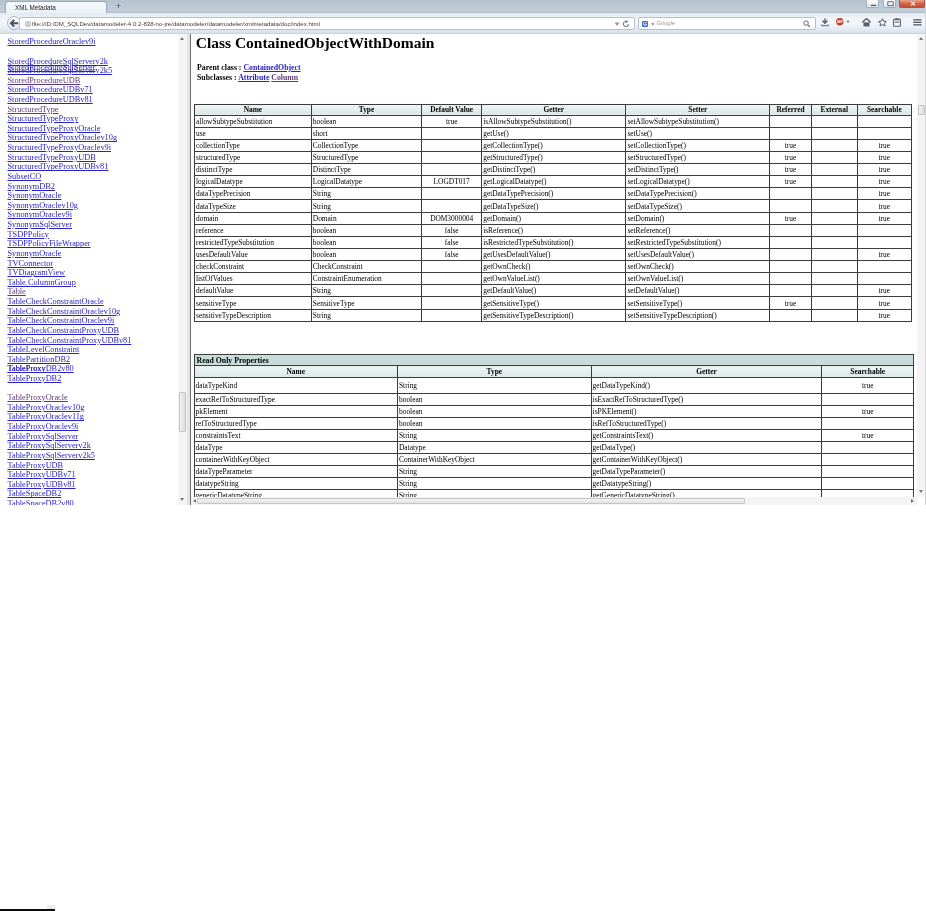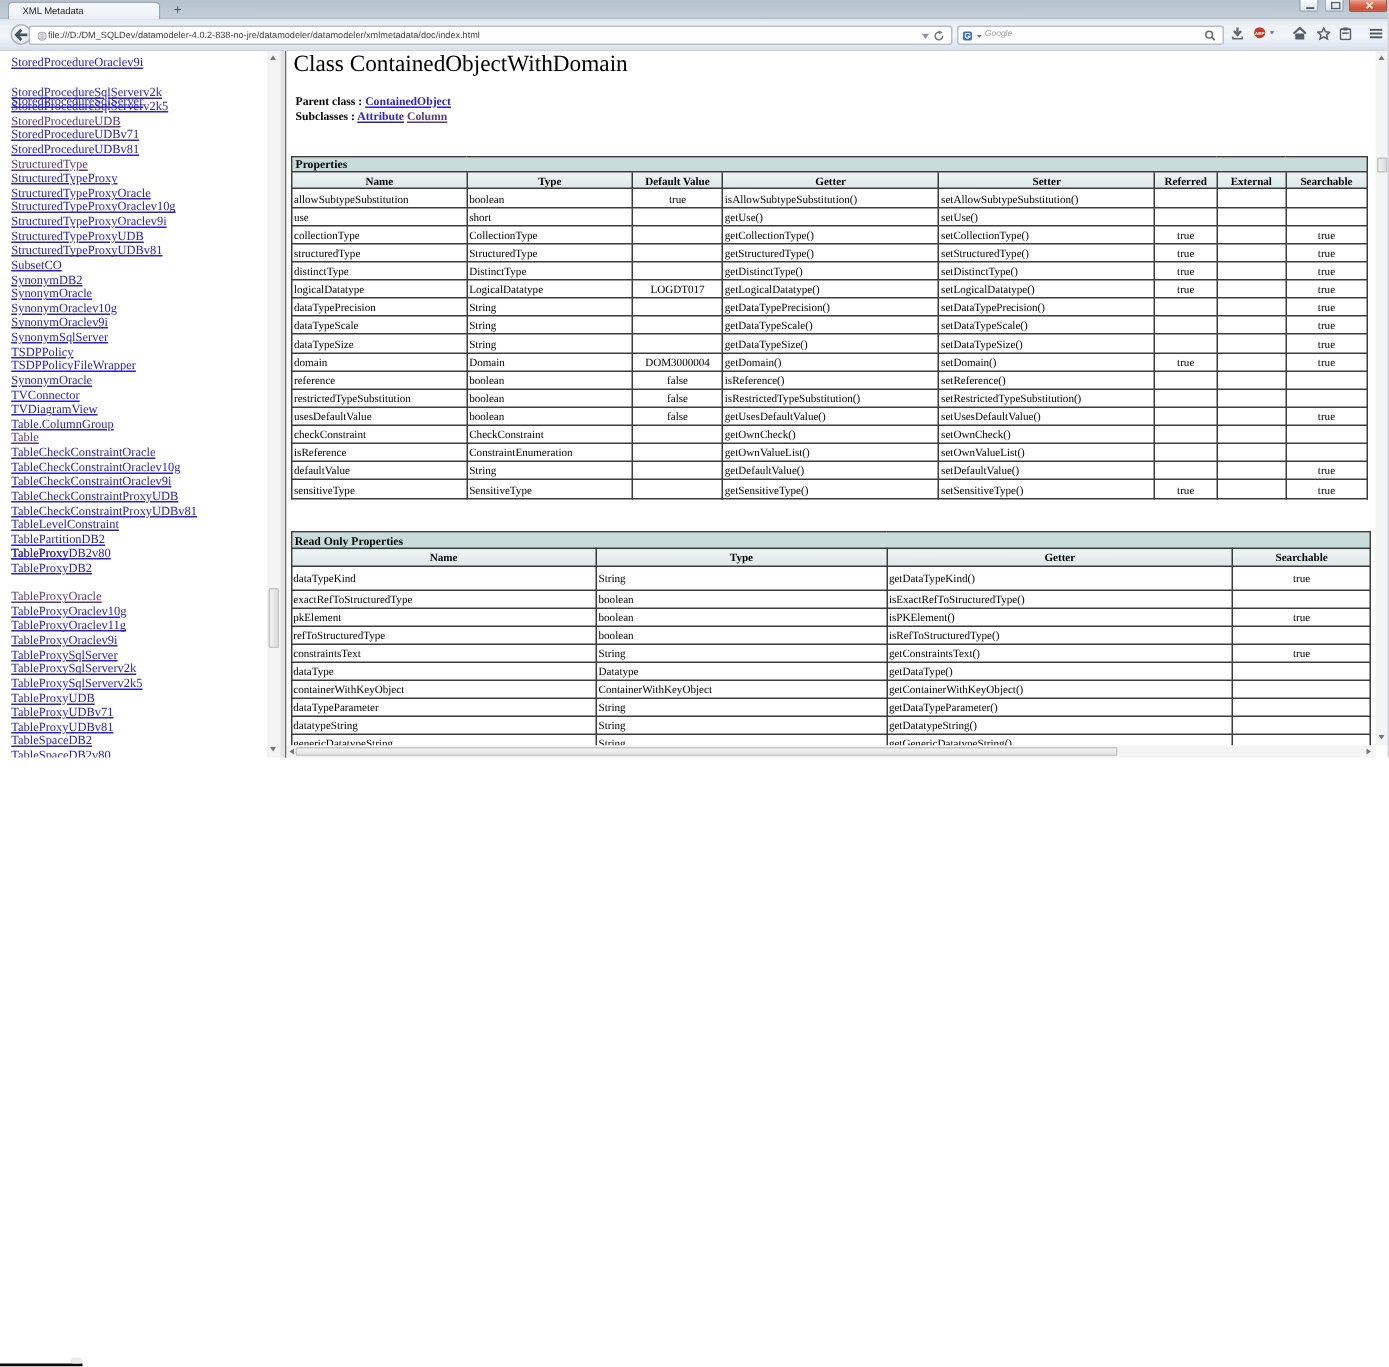--- a/index.html
+++ b/index.html
@@ -25,21 +25,21 @@
 #searchbox{left:638px;width:178px}
 #googletext{position:absolute;left:17.5px;top:0;line-height:11.5px;font-size:5.7px;color:#9a9a9a;font-style:italic}
 .icon{position:absolute}
 
 #sidebar{left:0;top:34px;width:178px;height:471px;background:#fff;overflow:hidden}
 #sidebar a{position:absolute;left:7.5px;font-family:"Liberation Serif",serif;font-size:8.3px;
  color:#2a23c4;text-decoration:underline;white-space:nowrap}
 #sidebar a.v{color:#5c3a77}
 #framesep{left:187px;top:34px;width:4px;height:471px;background:#e3e3e3;border-right:1.4px solid #6d6d6d}
 #mainfrm{left:191px;top:34px;width:726px;height:463px;background:#fff;overflow:hidden}
-h1{position:absolute;left:194.5px;top:33.8px;font-family:"Liberation Serif",serif;font-size:15.5px;font-weight:normal;color:#000;white-space:nowrap}
+h1{position:absolute;left:194.5px;top:33.8px;font-family:"Liberation Serif",serif;font-size:15.5px;font-weight:bold;color:#000;white-space:nowrap}
 .pline{position:absolute;font-family:"Liberation Serif",serif;font-size:7.8px;font-weight:bold;color:#000;white-space:nowrap}
 .pline a{color:#2a23c4;text-decoration:underline}
 .pline a.v{color:#5c3a77}
 table{border-collapse:collapse;table-layout:fixed;position:absolute;font-family:"Liberation Serif",serif}
 td,th{border:1px solid #3c3c3c;font-size:7.4px;overflow:hidden;white-space:nowrap;padding:0 0 0 1px;vertical-align:middle}
 th{text-align:center;padding:0}
 .ttl{background:#c9dcdc;font-weight:bold;text-align:left;padding-left:2px;font-size:7.8px}
 .hdr{background:linear-gradient(#eef4f4,#dcE8e8)}
 .ctr{text-align:center;padding:0}
 
@@ -191,23 +191,20 @@
         <col style="width:116.8px">
         <col style="width:110.4px">
         <col style="width:60.0px">
         <col style="width:144.2px">
         <col style="width:143.8px">
         <col style="width:41.6px">
         <col style="width:45.9px">
         <col style="width:54.3px">
       </colgroup>
       <tbody>
-        <tr style="height:10.9px">
-          <td colspan="8" class="ttl">Properties</td>
-        </tr>
         <tr style="height:11.0px">
           <th class="hdr">Name</th>
           <th class="hdr">Type</th>
           <th class="hdr">Default Value</th>
           <th class="hdr">Getter</th>
           <th class="hdr">Setter</th>
           <th class="hdr">Referred</th>
           <th class="hdr">External</th>
           <th class="hdr">Searchable</th>
         </tr>
@@ -275,30 +272,20 @@
           <td>dataTypePrecision</td>
           <td>String</td>
           <td class="ctr"></td>
           <td>getDataTypePrecision()</td>
           <td>setDataTypePrecision()</td>
           <td class="ctr"></td>
           <td class="ctr"></td>
           <td class="ctr">true</td>
         </tr>
         <tr style="height:12.14px">
-          <td>dataTypeScale</td>
-          <td>String</td>
-          <td class="ctr"></td>
-          <td>getDataTypeScale()</td>
-          <td>setDataTypeScale()</td>
-          <td class="ctr"></td>
-          <td class="ctr"></td>
-          <td class="ctr">true</td>
-        </tr>
-        <tr style="height:12.14px">
           <td>dataTypeSize</td>
           <td>String</td>
           <td class="ctr"></td>
           <td>getDataTypeSize()</td>
           <td>setDataTypeSize()</td>
           <td class="ctr"></td>
           <td class="ctr"></td>
           <td class="ctr">true</td>
         </tr>
         <tr style="height:12.14px">
@@ -345,21 +332,21 @@
           <td>checkConstraint</td>
           <td>CheckConstraint</td>
           <td class="ctr"></td>
           <td>getOwnCheck()</td>
           <td>setOwnCheck()</td>
           <td class="ctr"></td>
           <td class="ctr"></td>
           <td class="ctr"></td>
         </tr>
         <tr style="height:12.14px">
-          <td>isReference</td>
+          <td>listOfValues</td>
           <td>ConstraintEnumeration</td>
           <td class="ctr"></td>
           <td>getOwnValueList()</td>
           <td>setOwnValueList()</td>
           <td class="ctr"></td>
           <td class="ctr"></td>
           <td class="ctr"></td>
         </tr>
         <tr style="height:12.14px">
           <td>defaultValue</td>
@@ -371,20 +358,30 @@
           <td class="ctr"></td>
           <td class="ctr">true</td>
         </tr>
         <tr style="height:12.14px">
           <td>sensitiveType</td>
           <td>SensitiveType</td>
           <td class="ctr"></td>
           <td>getSensitiveType()</td>
           <td>setSensitiveType()</td>
           <td class="ctr">true</td>
+          <td class="ctr"></td>
+          <td class="ctr">true</td>
+        </tr>
+        <tr style="height:12.14px">
+          <td>sensitiveTypeDescription</td>
+          <td>String</td>
+          <td class="ctr"></td>
+          <td>getSensitiveTypeDescription()</td>
+          <td>setSensitiveTypeDescription()</td>
+          <td class="ctr"></td>
           <td class="ctr"></td>
           <td class="ctr">true</td>
         </tr>
       </tbody>
     </table>
     <table style="left:2.5px;top:320.3px;width:719.5px">
       <colgroup>
         <col style="width:203.5px">
         <col style="width:193.6px">
         <col style="width:230.9px">

